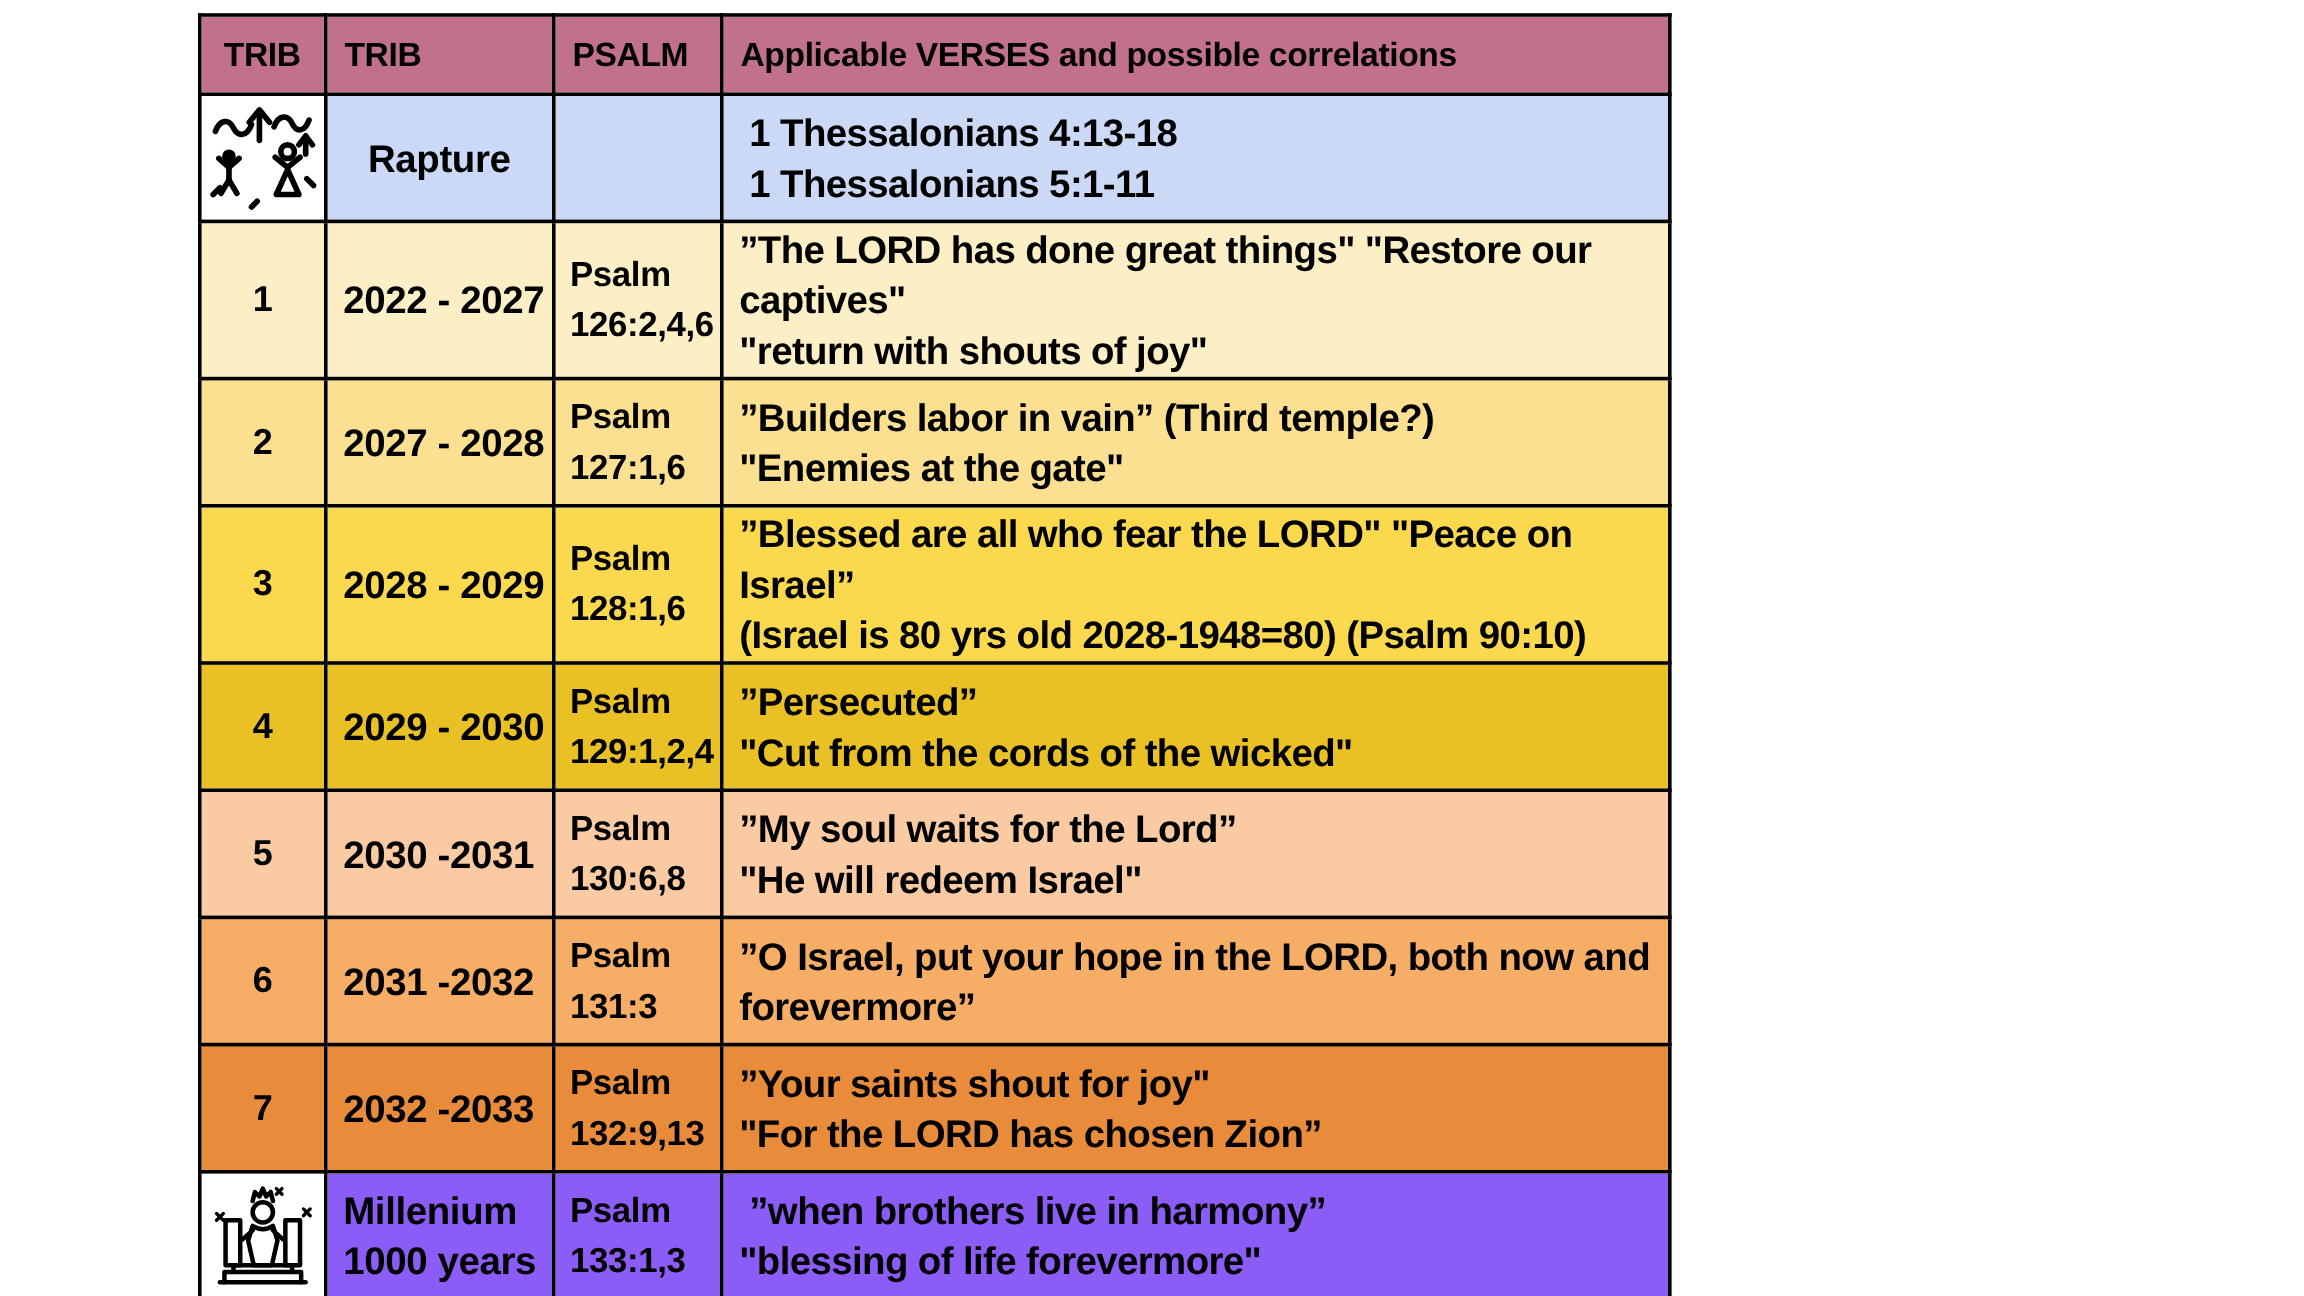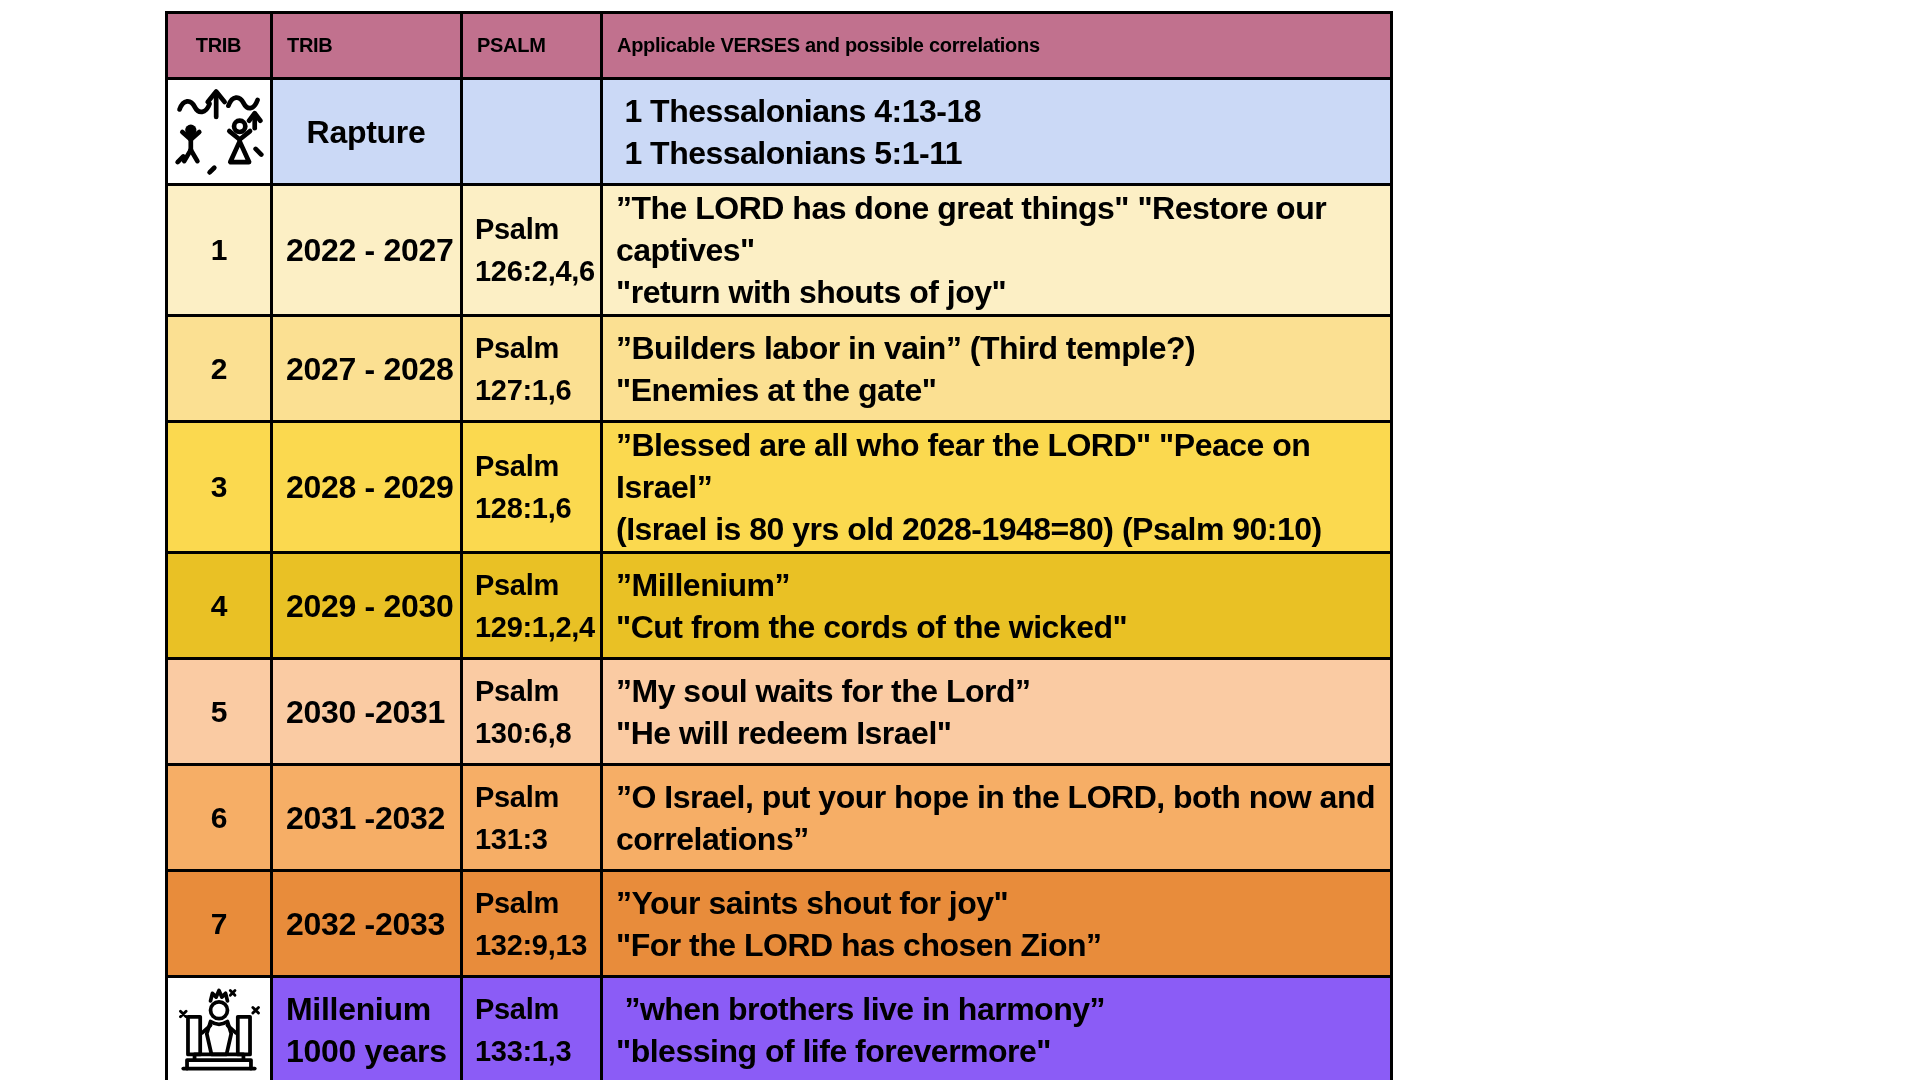--- a/index.html
+++ b/index.html
@@ -27,21 +27,21 @@
   col.c-verses { width: 790px; }
   th, td {
     border: 3px solid var(--border, #000);
     vertical-align: middle;
     overflow: hidden;
   }
   thead tr { height: 66px; }
   tbody tr { height: 106px; }
   th {
     background: var(--header-bg, #C1718E);
-    font-size: 20px;
+    font-size: 28px;
     text-align: left;
     padding-left: 14px;
     letter-spacing: -0.3px;
     margin-top: 16px;
   }
   th.trib { text-align: center; padding-left: 0; }
   td.trib {
     text-align: center;
     font-size: 30px;
     padding: 0;
@@ -169,21 +169,21 @@
         <tr style="background: rgb(233, 193, 37);">
           <td class="trib">4</td>
           <td class="years">
             <div class="line">2029 - 2030</div>
           </td>
           <td class="psalm">
             <div class="line">Psalm</div>
             <div class="line">129:1,2,4</div>
           </td>
           <td class="verses">
-            <div class="line"><span>”Millenium”</span></div>
+            <div class="line"><span>”Persecuted”</span></div>
             <div class="line"><span>"Cut from the cords of the wicked"</span></div>
           </td>
         </tr>
         <tr style="background: rgb(250, 203, 163);">
           <td class="trib">5</td>
           <td class="years">
             <div class="line">2030 -2031</div>
           </td>
           <td class="psalm">
             <div class="line">Psalm</div>
@@ -198,21 +198,21 @@
           <td class="trib">6</td>
           <td class="years">
             <div class="line">2031 -2032</div>
           </td>
           <td class="psalm">
             <div class="line">Psalm</div>
             <div class="line">131:3</div>
           </td>
           <td class="verses">
             <div class="line"><span>”O Israel, put your hope in the LORD, both now and</span></div>
-            <div class="line"><span>correlations”</span></div>
+            <div class="line"><span>forevermore”</span></div>
           </td>
         </tr>
         <tr style="background: rgb(232, 140, 59);">
           <td class="trib">7</td>
           <td class="years">
             <div class="line">2032 -2033</div>
           </td>
           <td class="psalm">
             <div class="line">Psalm</div>
             <div class="line">132:9,13</div>

